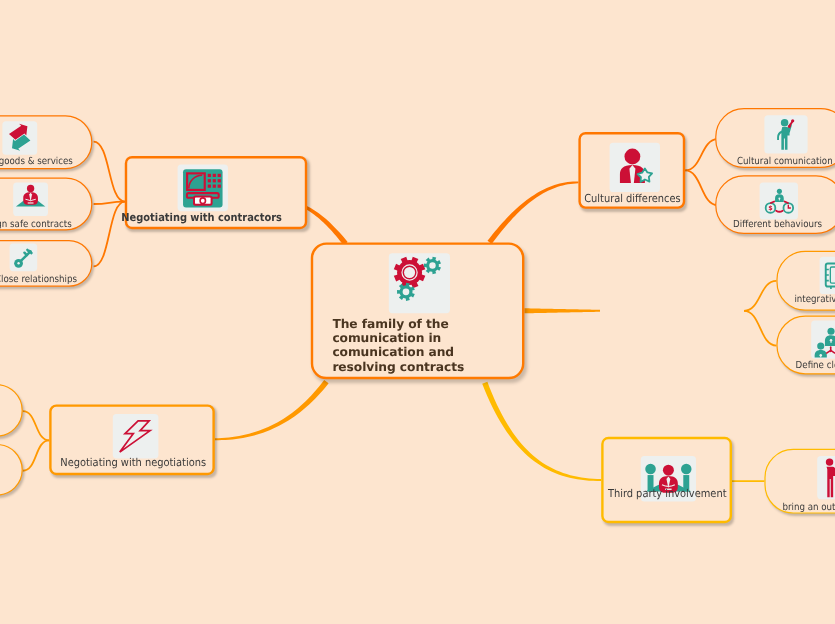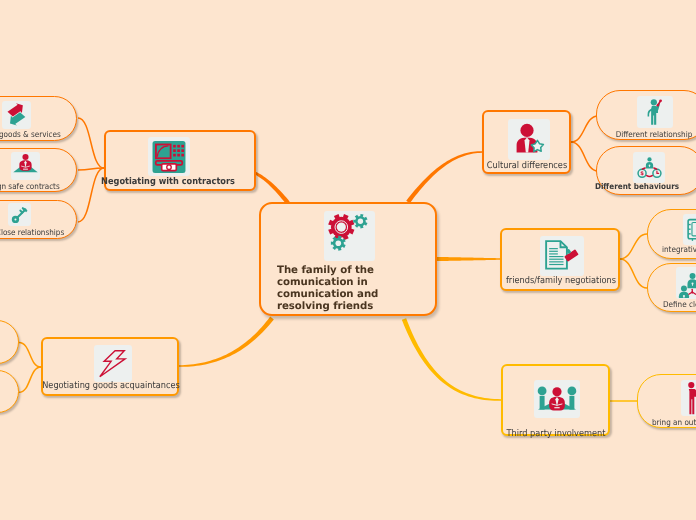--- a/index.html
+++ b/index.html
@@ -93,21 +93,21 @@
             <path d="M13.09,27.30L13.38,24.60L16.54,25.33L15.63,27.89Z"></path>
             <path d="M16.99,28.98L19.29,27.52L20.70,30.45L18.12,31.33Z"></path>
           </g>
           <circle cx="13.3" cy="32.2" r="2.8" fill="#eef1f0"></circle>
  </svg>
       </div>
       <div class="ctitle" style="margin: 4px 0px 0px 16px;">
         <div>The family of the</div>
         <div>comunication in</div>
         <div>comunication and</div>
-        <div>resolving friends</div>
+        <div>resolving contracts</div>
       </div>
     </div>
     <div class="node branch" style="left: 104px; top: 130px; width: 152px; height: 61px; border-color: rgb(255, 119, 0); display: block; font-weight: bold;">
       <div class="ico" style="position: absolute; width: 42px; height: 39px; left: 42px; top: 5px;">
         <svg viewBox="0 0 40 38" width="36" height="34">
    <rect x="1.6" y="1.2" width="36.8" height="35.6" rx="2.8" fill="#2da292"></rect>
    <rect x="5.4" y="5.0" width="16.4" height="15.4" fill="none" stroke="#cc1036" stroke-width="2.0"></rect>
    <path d="M7.0 18.8 A12.2 12.2 0 0 1 19.4 6.7" fill="none" stroke="#cc1036" stroke-width="1.4"></path>
    <g fill="#cc1036">
     <rect x="24.6" y="5.4" width="3.0" height="3.0"></rect>
@@ -126,71 +126,49 @@
  </svg>
       </div>
       <div class="lbl" style="position: absolute; left: 61.8px; top: 44.4px; transform: translateX(-50%);">Negotiating with contractors</div>
     </div>
     <div class="node branch" style="left: 41px; top: 337px; width: 138px; height: 59px; border-color: rgb(255, 153, 0); display: block;">
       <div class="ico" style="position: absolute; width: 38px; height: 37px; left: 50.7px; top: 5.8px;">
         <svg viewBox="0 0 34 34" width="32" height="32">
    <path d="M19.2 4.0 L29.0 4.0 L21.0 12.6 L29.8 12.6 L3.0 31.6 L15.0 15.2 L7.6 15.2 Z" fill="none" stroke="#cc1036" stroke-width="1.5" stroke-linejoin="miter"></path>
  </svg>
       </div>
-      <div class="lbl" style="position: absolute; left: 68px; top: 41.2px; transform: translateX(-50%);">Negotiating goods acquaintances</div>
+      <div class="lbl" style="position: absolute; left: 68px; top: 41.2px; transform: translateX(-50%);">Negotiating with negotiations</div>
     </div>
     <div class="node branch" style="left: 482px; top: 110px; width: 89px; height: 64px; border-color: rgb(255, 119, 0); display: block; padding-left: 20px;">
       <div class="ico" style="position: absolute; width: 42px; height: 41px; left: 23.6px; top: 6.5px;">
         <svg viewBox="0 0 36 34" width="36" height="34">
    <circle cx="16.0" cy="8.4" r="6.6" fill="#cc1036"></circle>
    <path d="M16 15.4 c-7.8 0-10.4 3.3-10.4 8.0 v7.2 h20.8 v-7.2 c0-4.7-2.6-8.0-10.4-8.0 z" fill="#cc1036"></path>
    <path d="M16 15.6 l-2.5 3.0 l1.3 12.0 h2.4 l1.3-12.0 z" fill="#eef1f0"></path>
    <path d="M26.4 18.4 l2.1 3.3 l3.9 0.8 l-2.7 2.9 l0.5 3.9 l-3.8-1.7 l-3.6 2.0 l0.3-3.9 l-2.8-2.7 l3.8-1.1 z" fill="#eef1f0" stroke="#2da292" stroke-width="1.5" stroke-linejoin="round"></path>
  </svg>
       </div>
       <div class="lbl" style="position: absolute; left: 43px; top: 47.6px; transform: translateX(-50%);">Cultural differences</div>
-    </div>
-    <div class="node branch" style="left: 500px; top: 228px; width: 120px; height: 63px; border-color: rgb(255, 153, 0); display: block;">
-      <div class="ico" style="position: absolute; width: 44px; height: 40px; left: 38px; top: 6px;">
-        <svg viewBox="0 0 40 36" width="38" height="34">
-   <path d="M3.2 2.2 h15.2 l6.8 6.6 v22.6 h-22 z" fill="none" stroke="#2da292" stroke-width="2"></path>
-   <path d="M18.4 2.2 v6.6 h6.8" fill="none" stroke="#2da292" stroke-width="2"></path>
-   <g stroke="#2da292" stroke-width="1.25" stroke-linecap="butt">
-     <line x1="6.4" y1="10.2" x2="15.6" y2="10.2"></line>
-     <line x1="6.4" y1="13.0" x2="15.6" y2="13.0"></line>
-     <line x1="6.4" y1="15.8" x2="15.6" y2="15.8"></line>
-     <line x1="6.4" y1="18.6" x2="21.6" y2="18.6"></line>
-     <line x1="6.4" y1="21.4" x2="21.6" y2="21.4"></line>
-     <line x1="6.4" y1="24.2" x2="21.6" y2="24.2"></line>
-     <line x1="6.4" y1="27.0" x2="21.6" y2="27.0"></line>
-   </g>
-   <g transform="rotate(-34 30.0 17.5)">
-     <rect x="23.0" y="14.2" width="14.0" height="6.6" rx="1.0" fill="#cc1036"></rect>
-     <rect x="28.4" y="9.9" width="3.4" height="4.6" rx="1.1" fill="#2da292"></rect>
-   </g>
- </svg>
-      </div>
-      <div class="lbl" style="position: absolute; left: 58.5px; top: 44.6px; transform: translateX(-50%);">friends/family negotiations</div>
     </div>
     <div class="node branch" style="left: 501px; top: 364px; width: 109px; height: 72px; border-color: rgb(255, 187, 0); display: block;">
       <div class="ico" style="position: absolute; width: 46px; height: 38px; left: 31px; top: 14px;">
         <svg viewBox="0 0 44 32" width="42" height="31">
    <circle cx="6.4" cy="7.0" r="4.6" fill="#2da292"></circle>
    <rect x="3.8" y="12.2" width="5.2" height="14.4" fill="#2da292"></rect>
    <circle cx="37.6" cy="7.0" r="4.6" fill="#2da292"></circle>
    <rect x="35.0" y="12.2" width="5.2" height="14.4" fill="#2da292"></rect>
    <path d="M22 16.4 L42.0 26.6 L2.0 26.6 Z" fill="#2da292"></path>
    <circle cx="22" cy="8.0" r="4.8" fill="#cc1036"></circle>
    <path d="M22 13.0 c-5.4 0-8.2 2.4-8.2 6.4 v3.2 c0 3.2 2.0 5.0 4.8 5.0 h6.8 c2.8 0 4.8-1.8 4.8-5.0 v-3.2 c0-4.0-2.8-6.4-8.2-6.4 z" fill="#cc1036"></path>
    <path d="M22 13.4 l-1.7 2.3 l1.7 8.0 l1.7-8.0 z" fill="#eef1f0"></path>
    <path d="M16.4 20.6 q5.6 3.0 11.2 0" fill="none" stroke="#eef1f0" stroke-width="1.0"></path>
    <rect x="19.2" y="24.0" width="5.6" height="1.2" fill="#eef1f0"></rect>
  </svg>
       </div>
-      <div class="lbl" style="position: absolute; left: 53.4px; top: 62px; transform: translateX(-50%); text-align: center;">Third party involvement</div>
+      <div class="lbl" style="position: absolute; left: 53.4px; top: 40px; transform: translateX(-50%); text-align: center;">Third party involvement</div>
     </div>
     <div class="node leaf" style="left: -40px; top: 96px; width: 117px; height: 45px; border-color: rgb(255, 119, 0); display: block;">
       <div class="ico" style="position: absolute; width: 29px; height: 28px; left: 40.5px; top: 3.5px;">
         <svg viewBox="0 0 30 30" width="25" height="25">
    <path d="M4.2 11.6 L16.4 3.4 L14.3 1.4 L22.6 3.8 L21.5 13.2 L19.6 11.1 L10.6 17.4 Z" fill="#cc1036"></path>
    <path d="M25.6 18.0 L13.4 26.3 L15.5 28.3 L7.2 25.8 L8.3 16.5 L10.2 18.5 L19.2 12.2 Z" fill="#2da292"></path>
  </svg>
       </div>
       <div class="lbl" style="position: absolute; top: 32px; left: 50.1px; transform: translateX(-50%);">Exchange goods &amp; services</div>
     </div>
@@ -229,39 +207,39 @@
         <svg viewBox="0 0 30 34" width="26" height="28">
    <circle cx="13.6" cy="5.2" r="3.8" fill="#2da292"></circle>
    <path d="M11.2 9.6 h4.4 c2.0 0 3.0 1.2 3.0 3.2 v5.4 h-2.1 v14.4 h-2.6 V21.2 h-1.0 v11.4 h-2.6 V15.6
             c-1.6 1.2-2.4 2.6-2.4 4.6 v2.4 h-1.9 v-2.8 c0-3.2 1.6-5.4 4.3-6.6 z" fill="#2da292"></path>
    <path d="M17.6 13.8 L19.4 7.6" fill="none" stroke="#2da292" stroke-width="3.0" stroke-linecap="round"></path>
    <path d="M18.6 8.6 L21.6 3.6" fill="none" stroke="#cc1036" stroke-width="2.0" stroke-linecap="round"></path>
    <circle cx="21.8" cy="3.3" r="1.6" fill="#cc1036"></circle>
    <circle cx="18.4" cy="8.9" r="1.5" fill="#cc1036"></circle>
  </svg>
       </div>
-      <div class="lbl" style="position: absolute; top: 38px; left: 57.2px; transform: translateX(-50%);">Different relationship</div>
+      <div class="lbl" style="position: absolute; top: 38px; left: 57.2px; transform: translateX(-50%);">Cultural comunication</div>
     </div>
     <div class="node leaf" style="left: 596px; top: 146px; width: 108px; height: 49px; border-color: rgb(255, 119, 0); display: block;">
       <div class="ico" style="position: absolute; width: 32px; height: 31px; left: 36.1px; top: 4.5px;">
         <svg viewBox="-1 -1.5 34 33" width="27" height="25">
    <circle cx="16" cy="4.4" r="2.8" fill="#2da292"></circle>
    <path d="M16 7.6 c-3.3 0-4.8 1.7-4.8 4.4 v4.2 h9.6 v-4.2 c0-2.7-1.5-4.4-4.8-4.4 z" fill="#2da292"></path>
    <circle cx="16" cy="12.2" r="1.1" fill="#eef1f0"></circle>
    <rect x="15.5" y="12.2" width="1.0" height="2.2" fill="#eef1f0"></rect>
    <circle cx="6.2" cy="22.6" r="5.3" fill="none" stroke="#2da292" stroke-width="2"></circle>
    <circle cx="25.8" cy="22.6" r="5.3" fill="none" stroke="#2da292" stroke-width="2"></circle>
    <path d="M10.2 15.6 A11.5 11.5 0 0 0 6.6 17.2" fill="none" stroke="#cc1036" stroke-width="2.0" stroke-linecap="round"></path>
    <path d="M21.8 15.6 A11.5 11.5 0 0 1 25.4 17.2" fill="none" stroke="#cc1036" stroke-width="2.0" stroke-linecap="round"></path>
    <path d="M12.4 25.6 A6.4 6.4 0 0 0 19.6 25.6" fill="none" stroke="#cc1036" stroke-width="2.0" stroke-linecap="round"></path>
    <text x="6.2" y="25.4" font-family="DejaVu Sans, sans-serif" font-size="7" font-weight="bold" fill="#cc1036" text-anchor="middle">$</text>
    <path d="M25.8 19.6 v3.1 h2.3" fill="none" stroke="#cc1036" stroke-width="1.5" stroke-linecap="round"></path>
  </svg>
       </div>
-      <div class="lbl" style="position: absolute; top: 33.5px; left: 40px; transform: translateX(-50%); font-weight: bold;">Different behaviours</div>
+      <div class="lbl" style="position: absolute; top: 33.5px; left: 51px; transform: translateX(-50%);">Different behaviours</div>
     </div>
     <div class="node leaf" style="left: 646.6px; top: 208.5px; width: 108px; height: 50px; border-color: rgb(255, 153, 0); display: block;">
       <div class="ico" style="position: absolute; width: 32px; height: 31px; left: 35.6px; top: 4.5px;">
         <svg viewBox="0 0 32 30" width="26" height="24">
    <rect x="2.4" y="2.0" width="27.2" height="24.0" rx="2.2" fill="none" stroke="#2da292" stroke-width="2"></rect>
    <rect x="7.2" y="5.6" width="19.0" height="16.8" rx="1.4" fill="none" stroke="#2da292" stroke-width="1.4"></rect>
    <circle cx="18.2" cy="14.0" r="4.0" fill="#cc1036"></circle>
    <circle cx="18.2" cy="14.0" r="1.3" fill="#eef1f0"></circle>
    <g stroke="#2da292" stroke-width="1.7" stroke-linecap="butt">
      <line x1="2.4" y1="8.2" x2="5.6" y2="8.2"></line>

